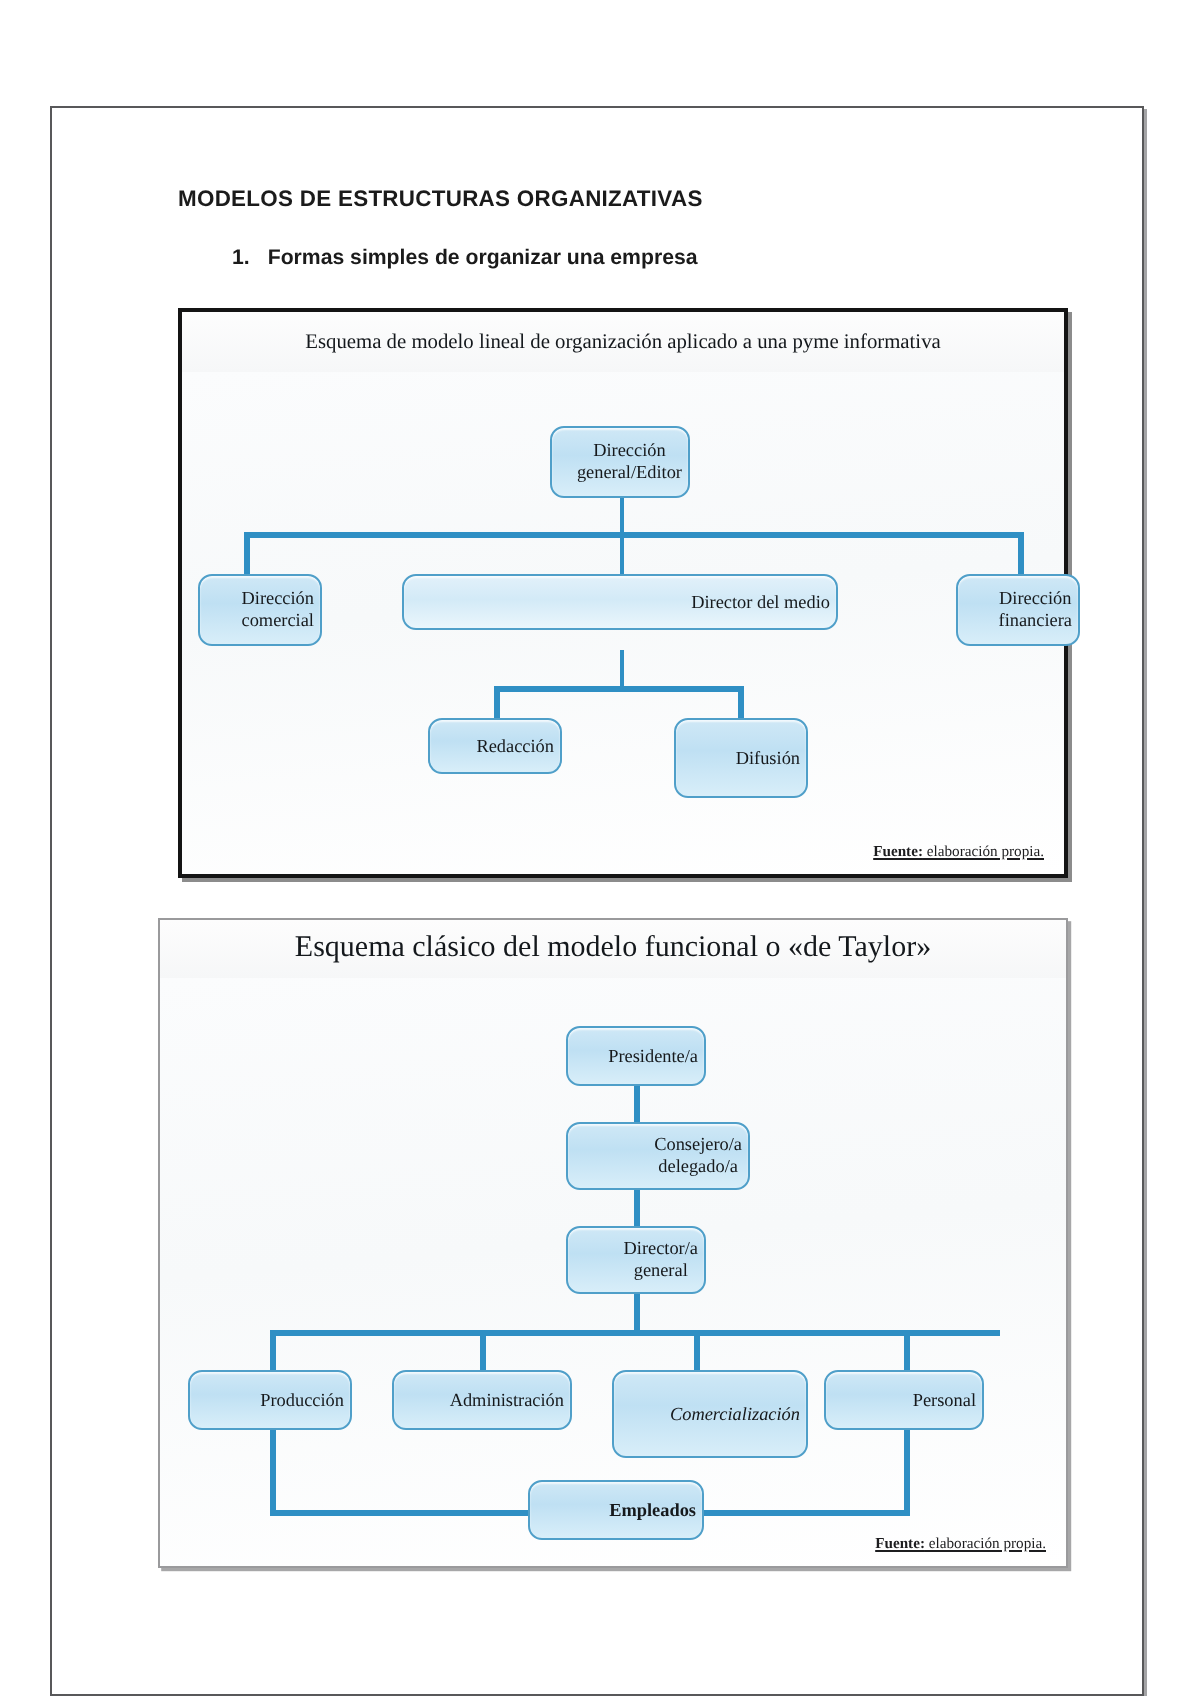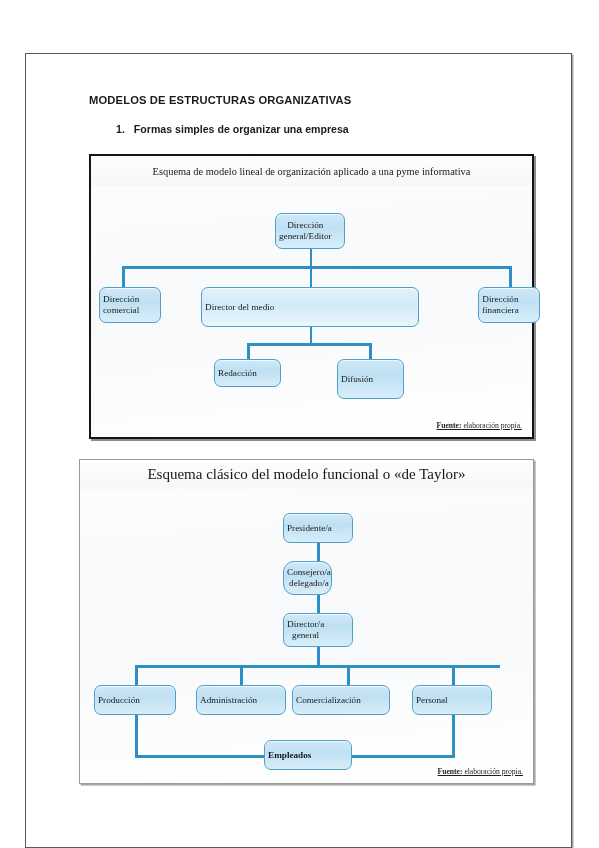--- a/index.html
+++ b/index.html
@@ -60,21 +60,21 @@
     font-family:"Liberation Serif",serif;
     font-size:7.6px;color:#1d1d1f;white-space:nowrap;text-decoration:underline;
   }
   .fig-source b{font-weight:bold;}
 
   
   .node{
     position:absolute;box-sizing:border-box;
     border:1.35px solid #4f9fc9;border-radius:7px;
     background:linear-gradient(180deg,#cfe8f6 0%,#bfe0f3 40%,#d8eef9 100%);
-    display:flex;align-items:center;justify-content:flex-start;
+    display:flex;align-items:center;justify-content:flex-end;
     text-align:center;line-height:1.18;
     font-family:"Liberation Serif",serif;
     font-size:9.2px;color:#16191c;
     box-shadow:inset 0 1px 1px rgba(255,255,255,.75);
   }
   .node.pale{
     background:linear-gradient(180deg,#e2f1fa 0%,#d3eaf7 45%,#eaf6fc 100%);
   }
   .node .lbl{display:block;padding:0 3px;}
 
@@ -112,21 +112,21 @@
       <div class="ln v" style="left:278.4px;top:157px;height:17px;"></div>
 
       <div class="node" style="left:184px;top:27px;width:70px;height:36px;">
         <span class="lbl">Dirección<br>general/Editor</span>
       </div>
 
       <div class="node" style="left:8px;top:101px;width:62px;height:36px;">
         <span class="lbl">Dirección<br>comercial</span>
       </div>
 
-      <div class="node pale" style="left:110px;top:101px;width:218px;height:40px;">
+      <div class="node pale" style="left:110px;top:101px;width:218px;height:28px;">
         <span class="lbl">Director del medio</span>
       </div>
 
       <div class="node" style="left:387px;top:101px;width:62px;height:36px;">
         <span class="lbl">Dirección<br>financiera</span>
       </div>
 
       <div class="node" style="left:123px;top:173px;width:67px;height:28px;">
         <span class="lbl">Redacción</span>
       </div>
@@ -159,37 +159,37 @@
 
       <div class="ln v" style="left:55px;top:226px;height:42px;"></div>
       <div class="ln v" style="left:372px;top:226px;height:42px;"></div>
       <div class="ln h" style="left:55px;top:266px;width:130px;"></div>
       <div class="ln h" style="left:270px;top:266px;width:104.6px;"></div>
 
       <div class="node" style="left:203px;top:24px;width:70px;height:30px;">
         <span class="lbl">Presidente/a</span>
       </div>
 
-      <div class="node" style="left:203px;top:72px;width:49px;height:34px;border-radius:11px;">
+      <div class="node" style="left:203px;top:72px;width:92px;height:34px;">
         <span class="lbl">Consejero/a<br>delegado/a</span>
       </div>
 
       <div class="node" style="left:203px;top:124px;width:70px;height:34px;">
         <span class="lbl">Director/a<br>general</span>
       </div>
 
       <div class="node" style="left:14px;top:196px;width:82px;height:30px;">
         <span class="lbl">Producción</span>
       </div>
 
       <div class="node" style="left:116px;top:196px;width:90px;height:30px;">
         <span class="lbl">Administración</span>
       </div>
 
-      <div class="node" style="left:212px;top:196px;width:98px;height:30px;">
+      <div class="node" style="left:226px;top:196px;width:98px;height:44px;font-style:italic;">
         <span class="lbl">Comercialización</span>
       </div>
 
       <div class="node" style="left:332px;top:196px;width:80px;height:30px;">
         <span class="lbl">Personal</span>
       </div>
 
       <div class="node" style="left:184px;top:251px;width:88px;height:30px;font-weight:bold;">
         <span class="lbl">Empleados</span>
       </div>

